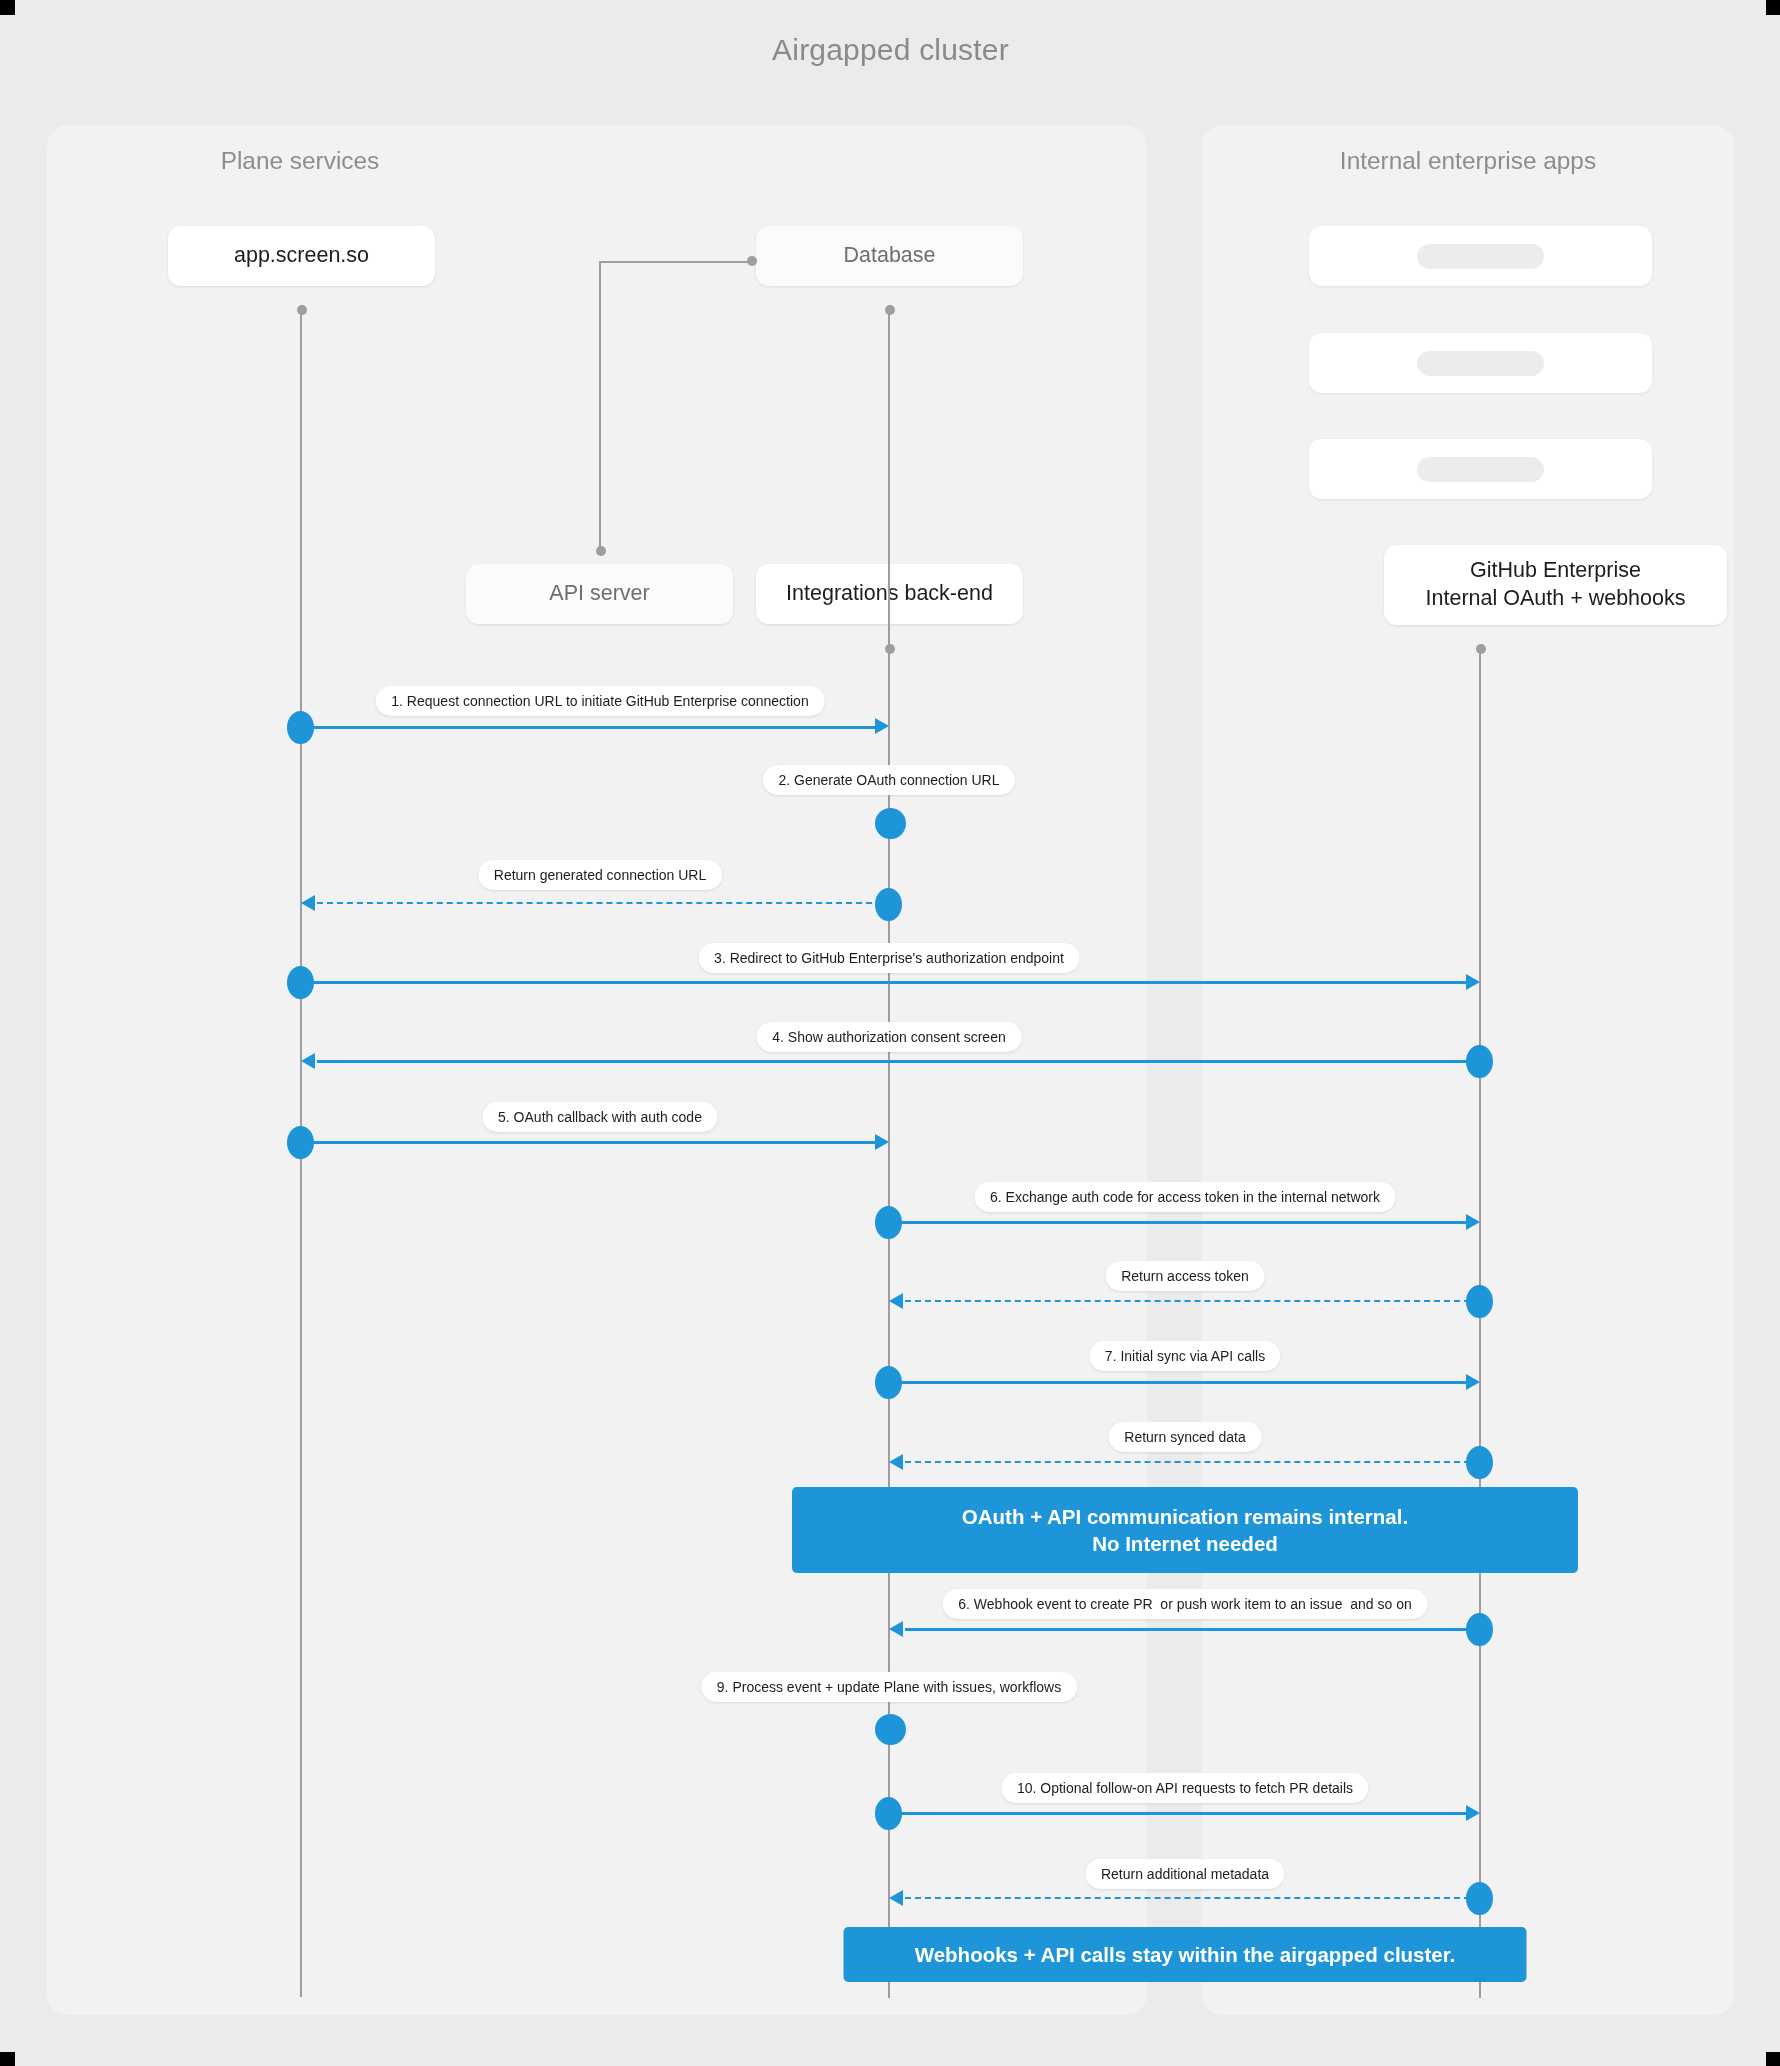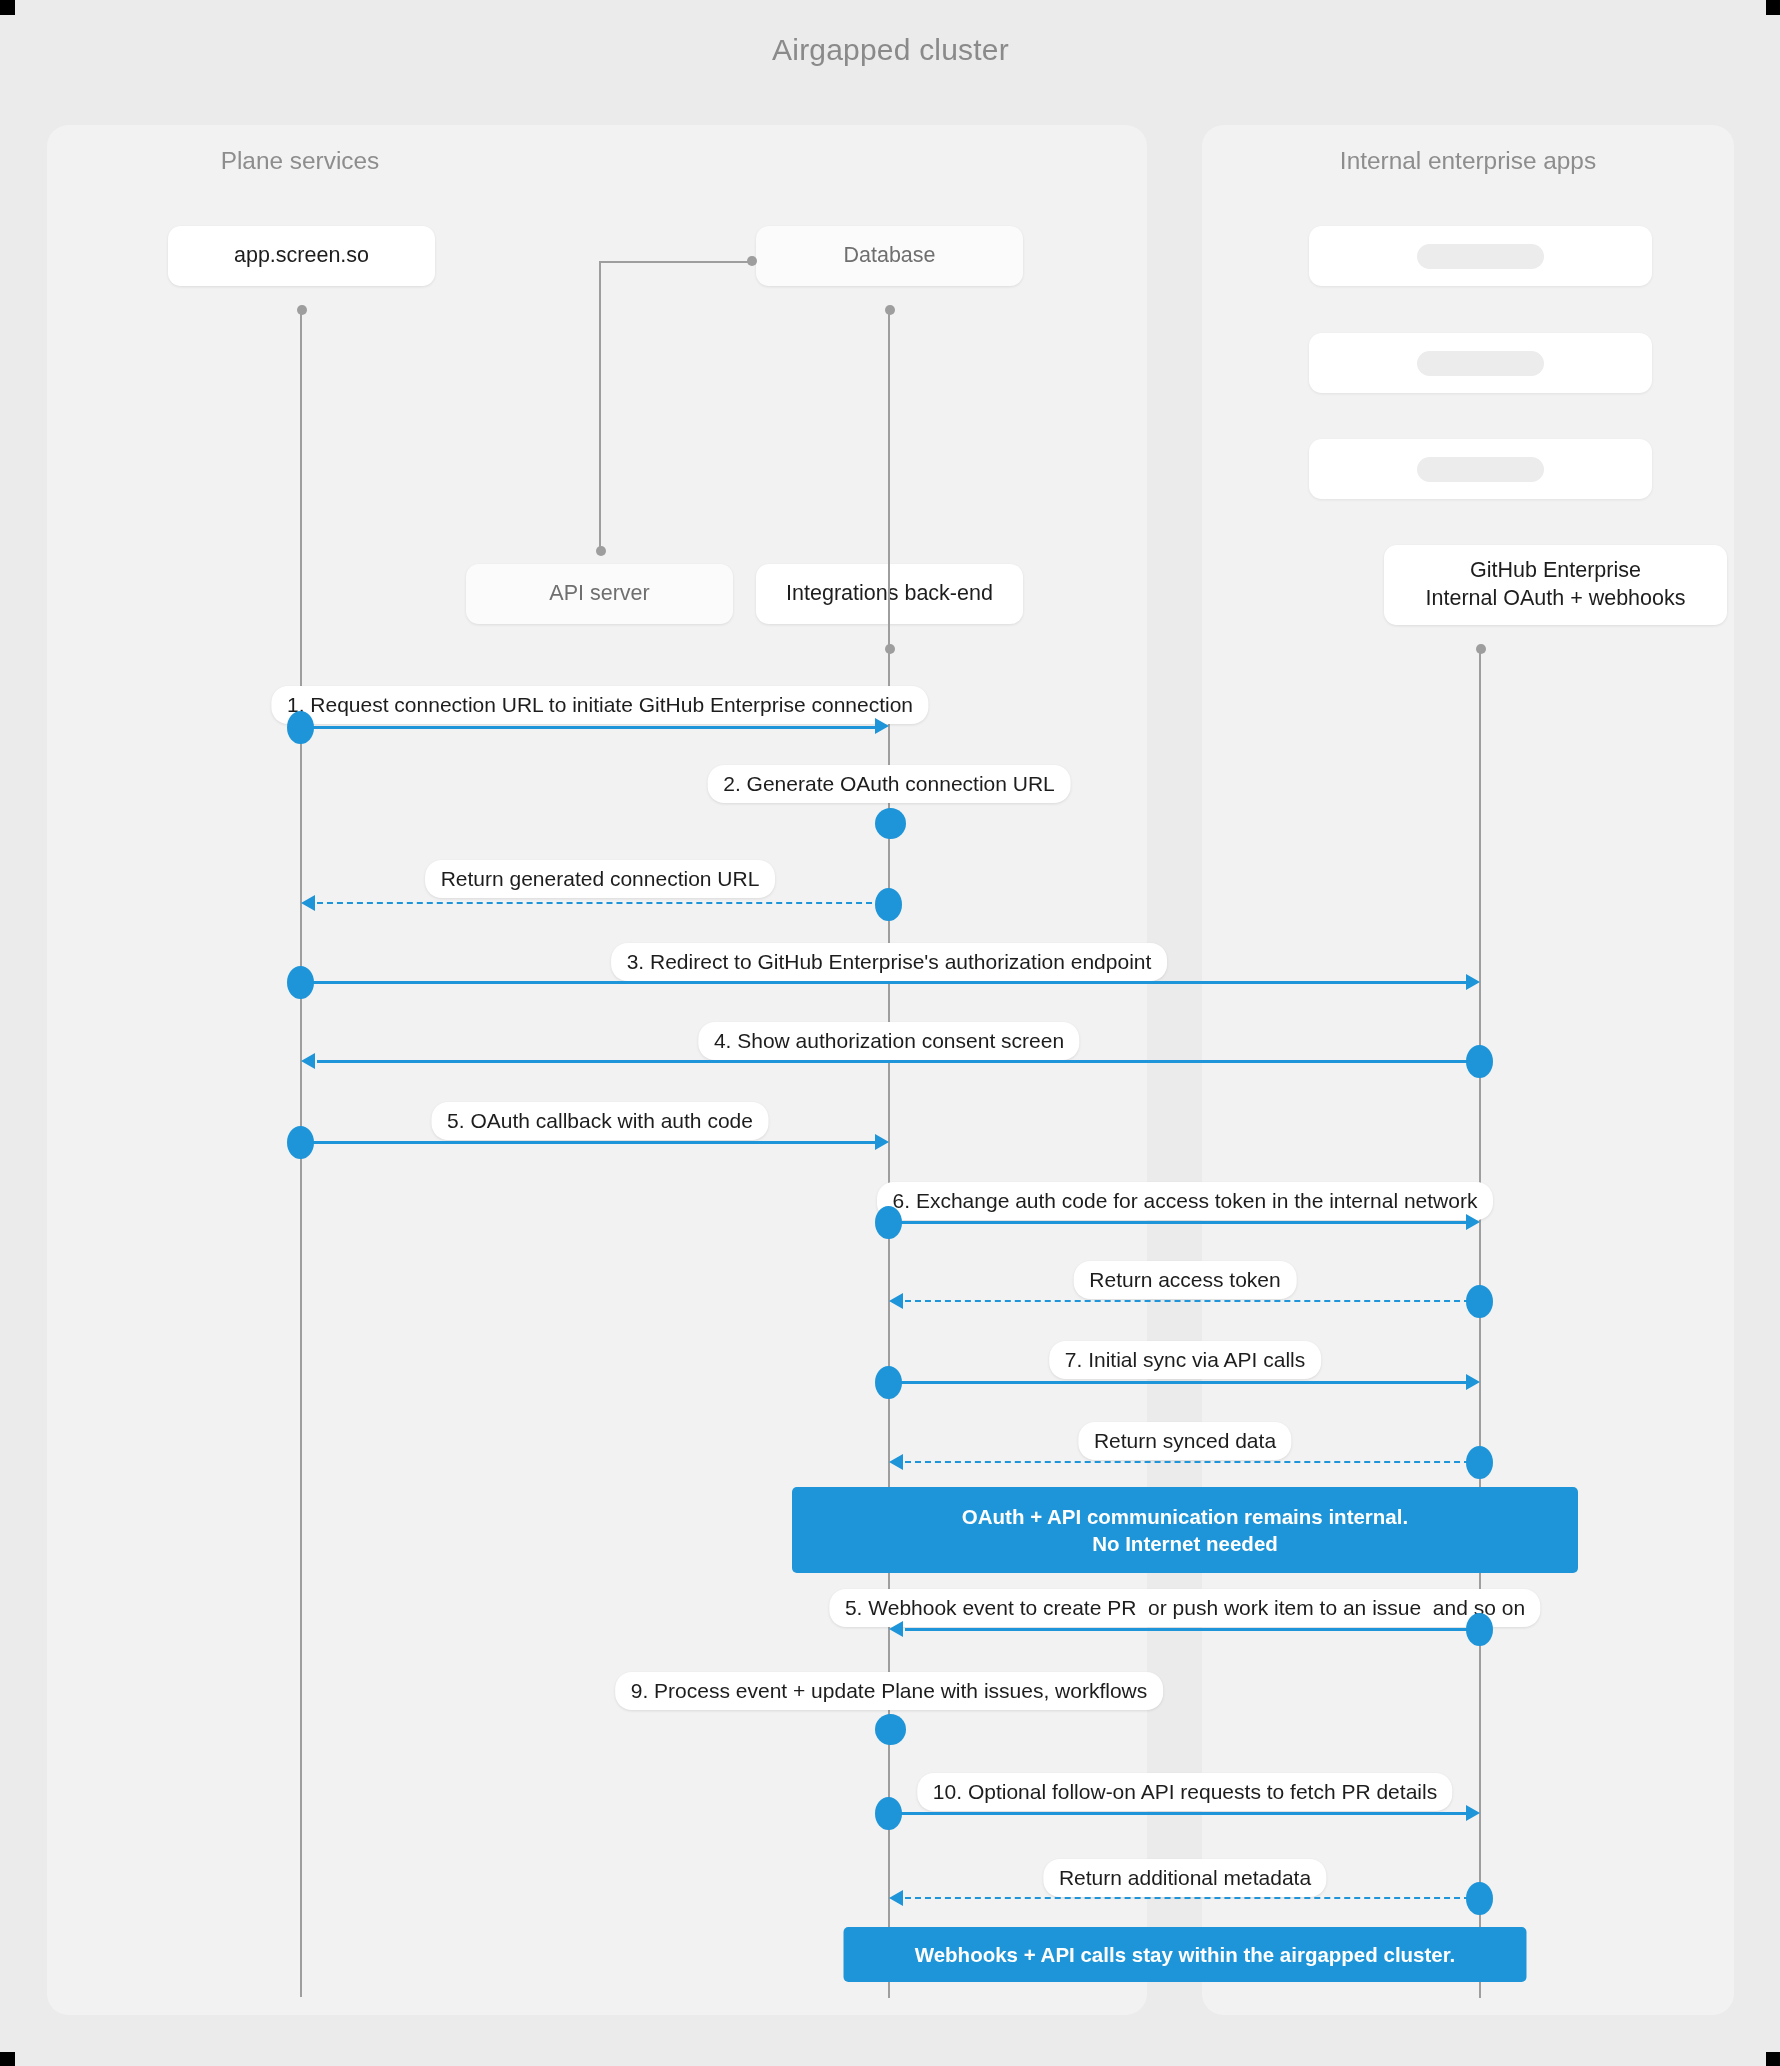--- a/index.html
+++ b/index.html
@@ -67,21 +67,21 @@
   .arrowhead.right{border-left:14.6px solid #1d95d8;}
   .arrowhead.left{border-right:14.6px solid #1d95d8;}
   .act{
     position:absolute;width:27px;height:33px;border-radius:50%;
     background:#1d95d8;margin-left:-13.7px;
   }
   .act.round{width:31px;height:31px;}
 
   .bubble{
     position:absolute;background:#fff;border-radius:16.6px;
-    padding:6.8px 15.6px;font-size:21px;color:#1d1d1d;white-space:pre;
+    padding:6.8px 15.6px;font-size:14px;color:#1d1d1d;white-space:pre;
     box-shadow:0 1px 2.9px rgba(0,0,0,.10);
     transform:translateX(-50%);
   }
 
   .note{
     position:absolute;background:#1d95d8;color:#fff;
     border-radius:4.9px;text-align:center;font-size:20.5px;
     padding:15.6px 9.8px;line-height:1.33;font-weight:bold;
     transform:translateX(-50%);box-sizing:border-box;
   }
@@ -187,21 +187,21 @@
 <div class="bubble" style="left:1185px;top:1422px;">Return synced data</div>
 <div class="msg dashed" style="left:905px;top:1461px;width:575px;"></div>
 <div class="arrowhead left" style="left:889px;top:1454px;"></div>
 <div class="act" style="left:1480px;top:1446px;"></div>
 
 <div class="note" style="left:1185px;top:1487px;width:786px;">
   <div>OAuth + API communication remains internal.</div>
   <div>No Internet needed</div>
 </div>
 
-<div class="bubble" style="left:1185px;top:1589px;">5. Webhook event to create PR  or push work item to an issue  and so on</div>
+<div class="bubble" style="left:1185px;top:1589px;">6. Webhook event to create PR  or push work item to an issue  and so on</div>
 <div class="msg" style="left:905px;top:1628px;width:575px;"></div>
 <div class="arrowhead left" style="left:889px;top:1621px;"></div>
 <div class="act" style="left:1480px;top:1613px;"></div>
 
 <div class="bubble" style="left:889px;top:1672px;">9. Process event + update Plane with issues, workflows</div>
 <div class="act round" style="left:889px;top:1714px;"></div>
 
 <div class="bubble" style="left:1185px;top:1773px;">10. Optional follow-on API requests to fetch PR details</div>
 <div class="msg" style="left:889px;top:1812px;width:582px;"></div>
 <div class="arrowhead right" style="left:1466px;top:1805px;"></div>

